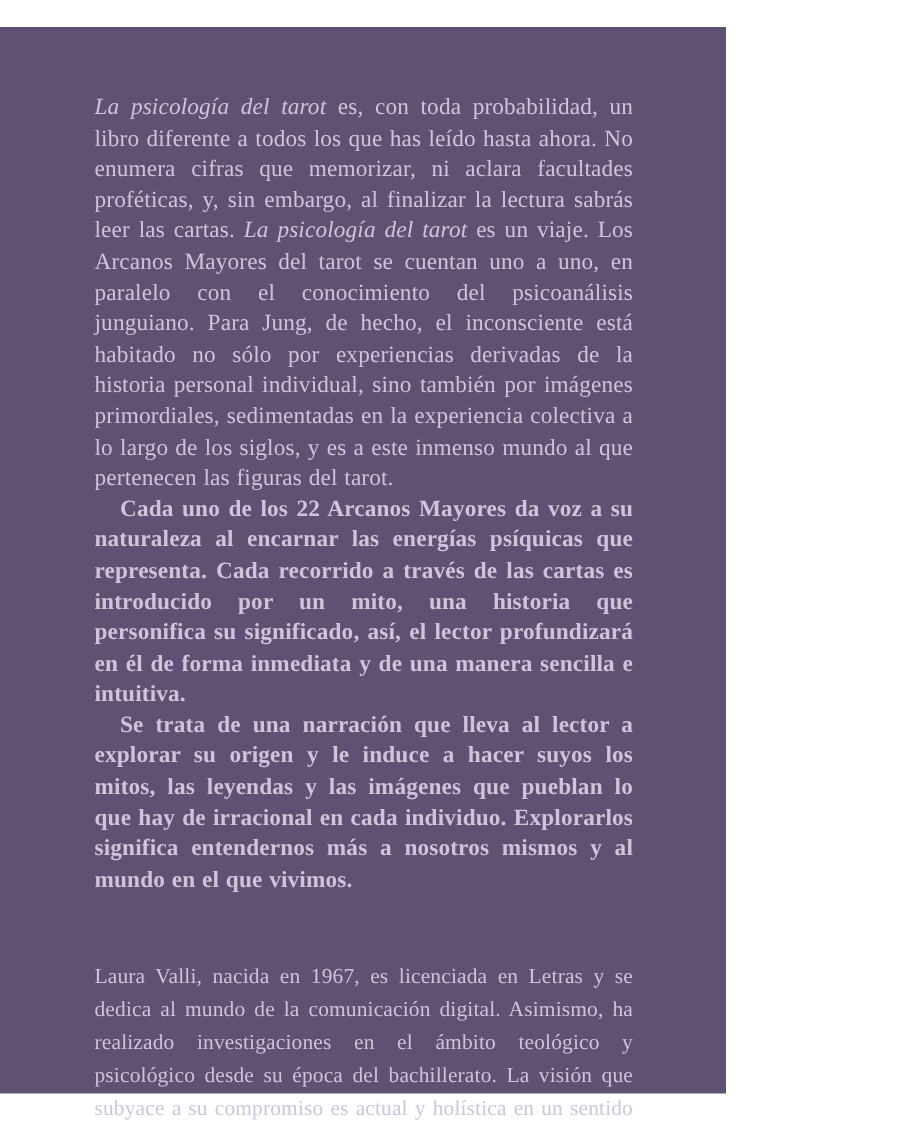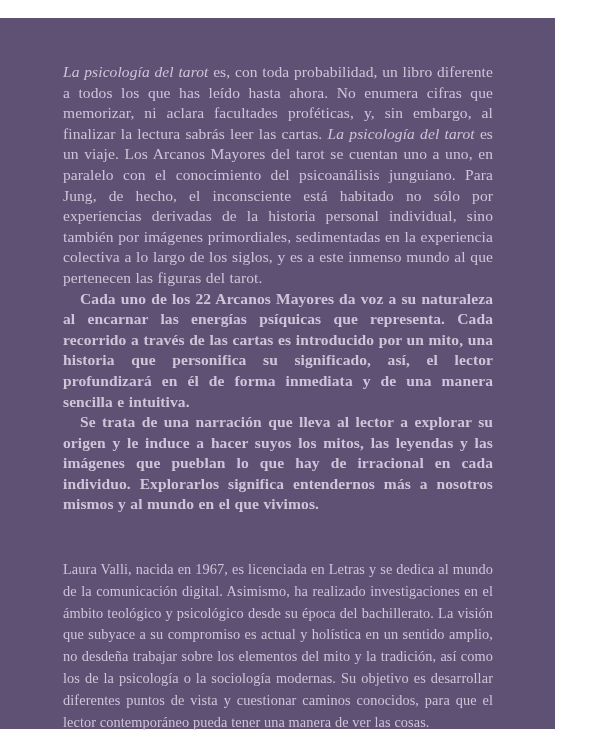--- a/index.html
+++ b/index.html
@@ -6,21 +6,21 @@
     --bg:#5e5173;
     --ink:#cfc4da;
     --pub:#d6cde0;
   }
   *{margin:0;padding:0;box-sizing:border-box;}
   html,body{width:600px;height:750px;background:#ffffff;overflow:hidden;}
   body{font-family:"Liberation Serif", serif;}
   .cover{
     position:absolute;
     left:0; top:18px;
-    width:555px; height:711px;
+    width:484px; height:711px;
     background:var(--bg);
     color:var(--ink);
   }
   .cover-inner{
     padding:44px 62px 0 63px;
   }
   .description p{
     font-size:15.5px;
     line-height:20.6px;
     text-align:justify;

